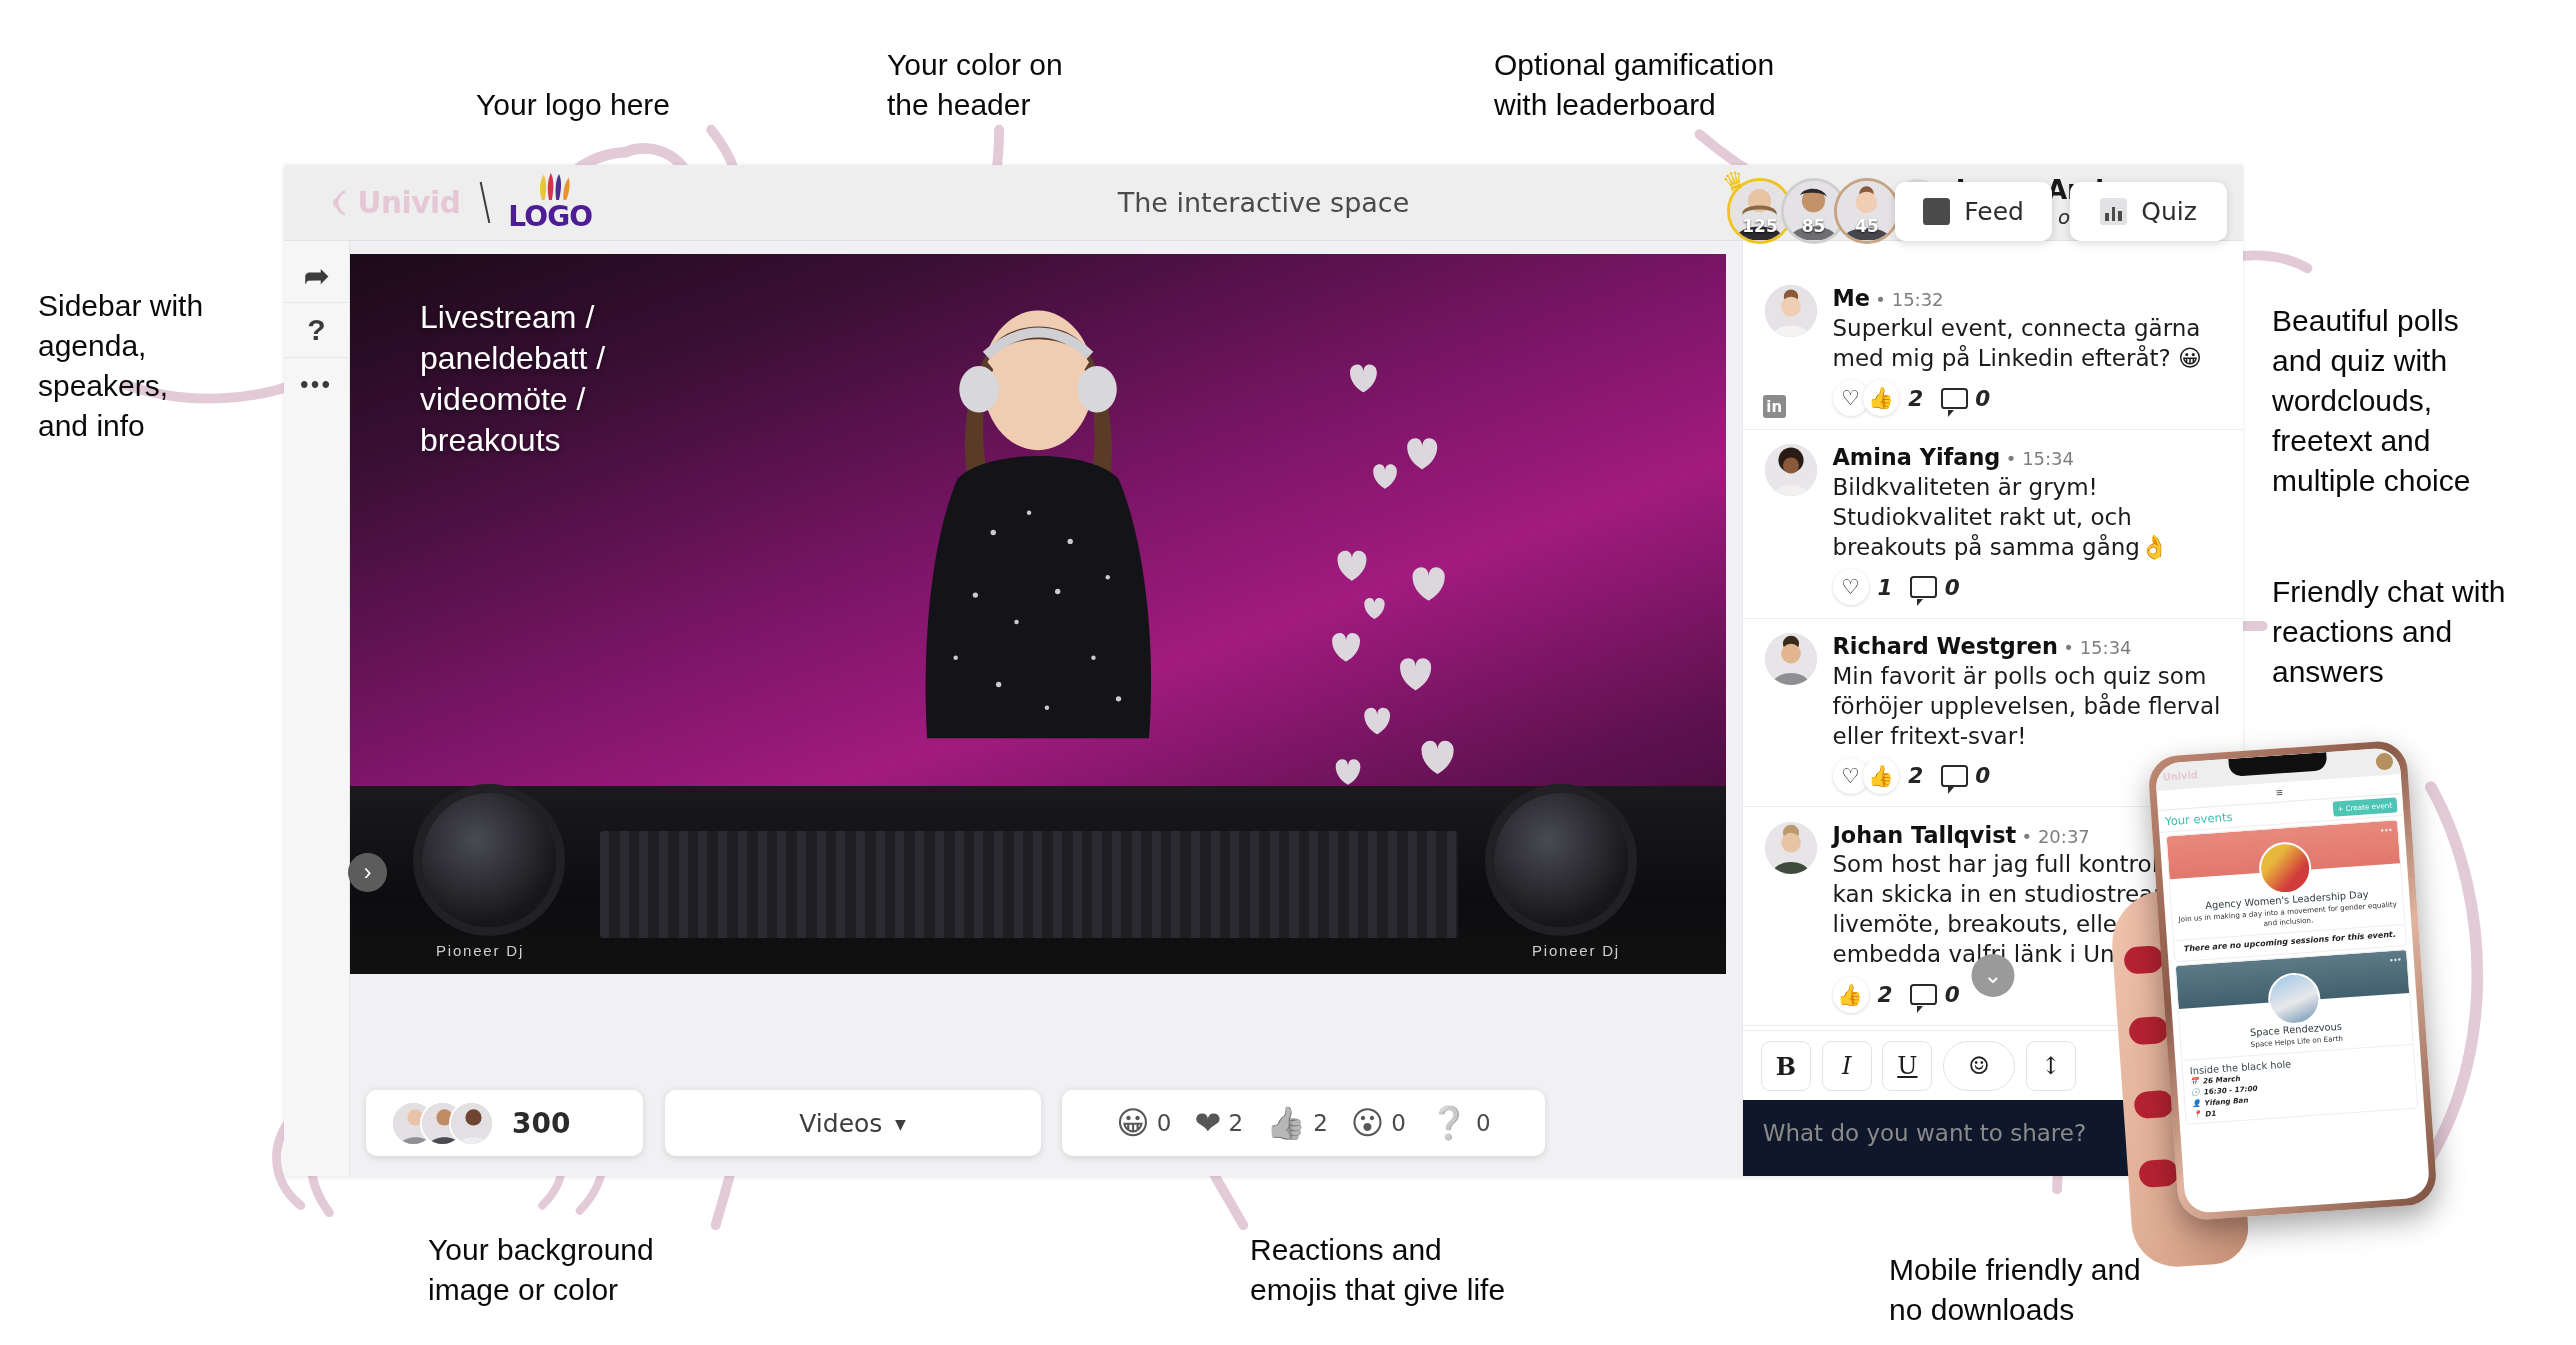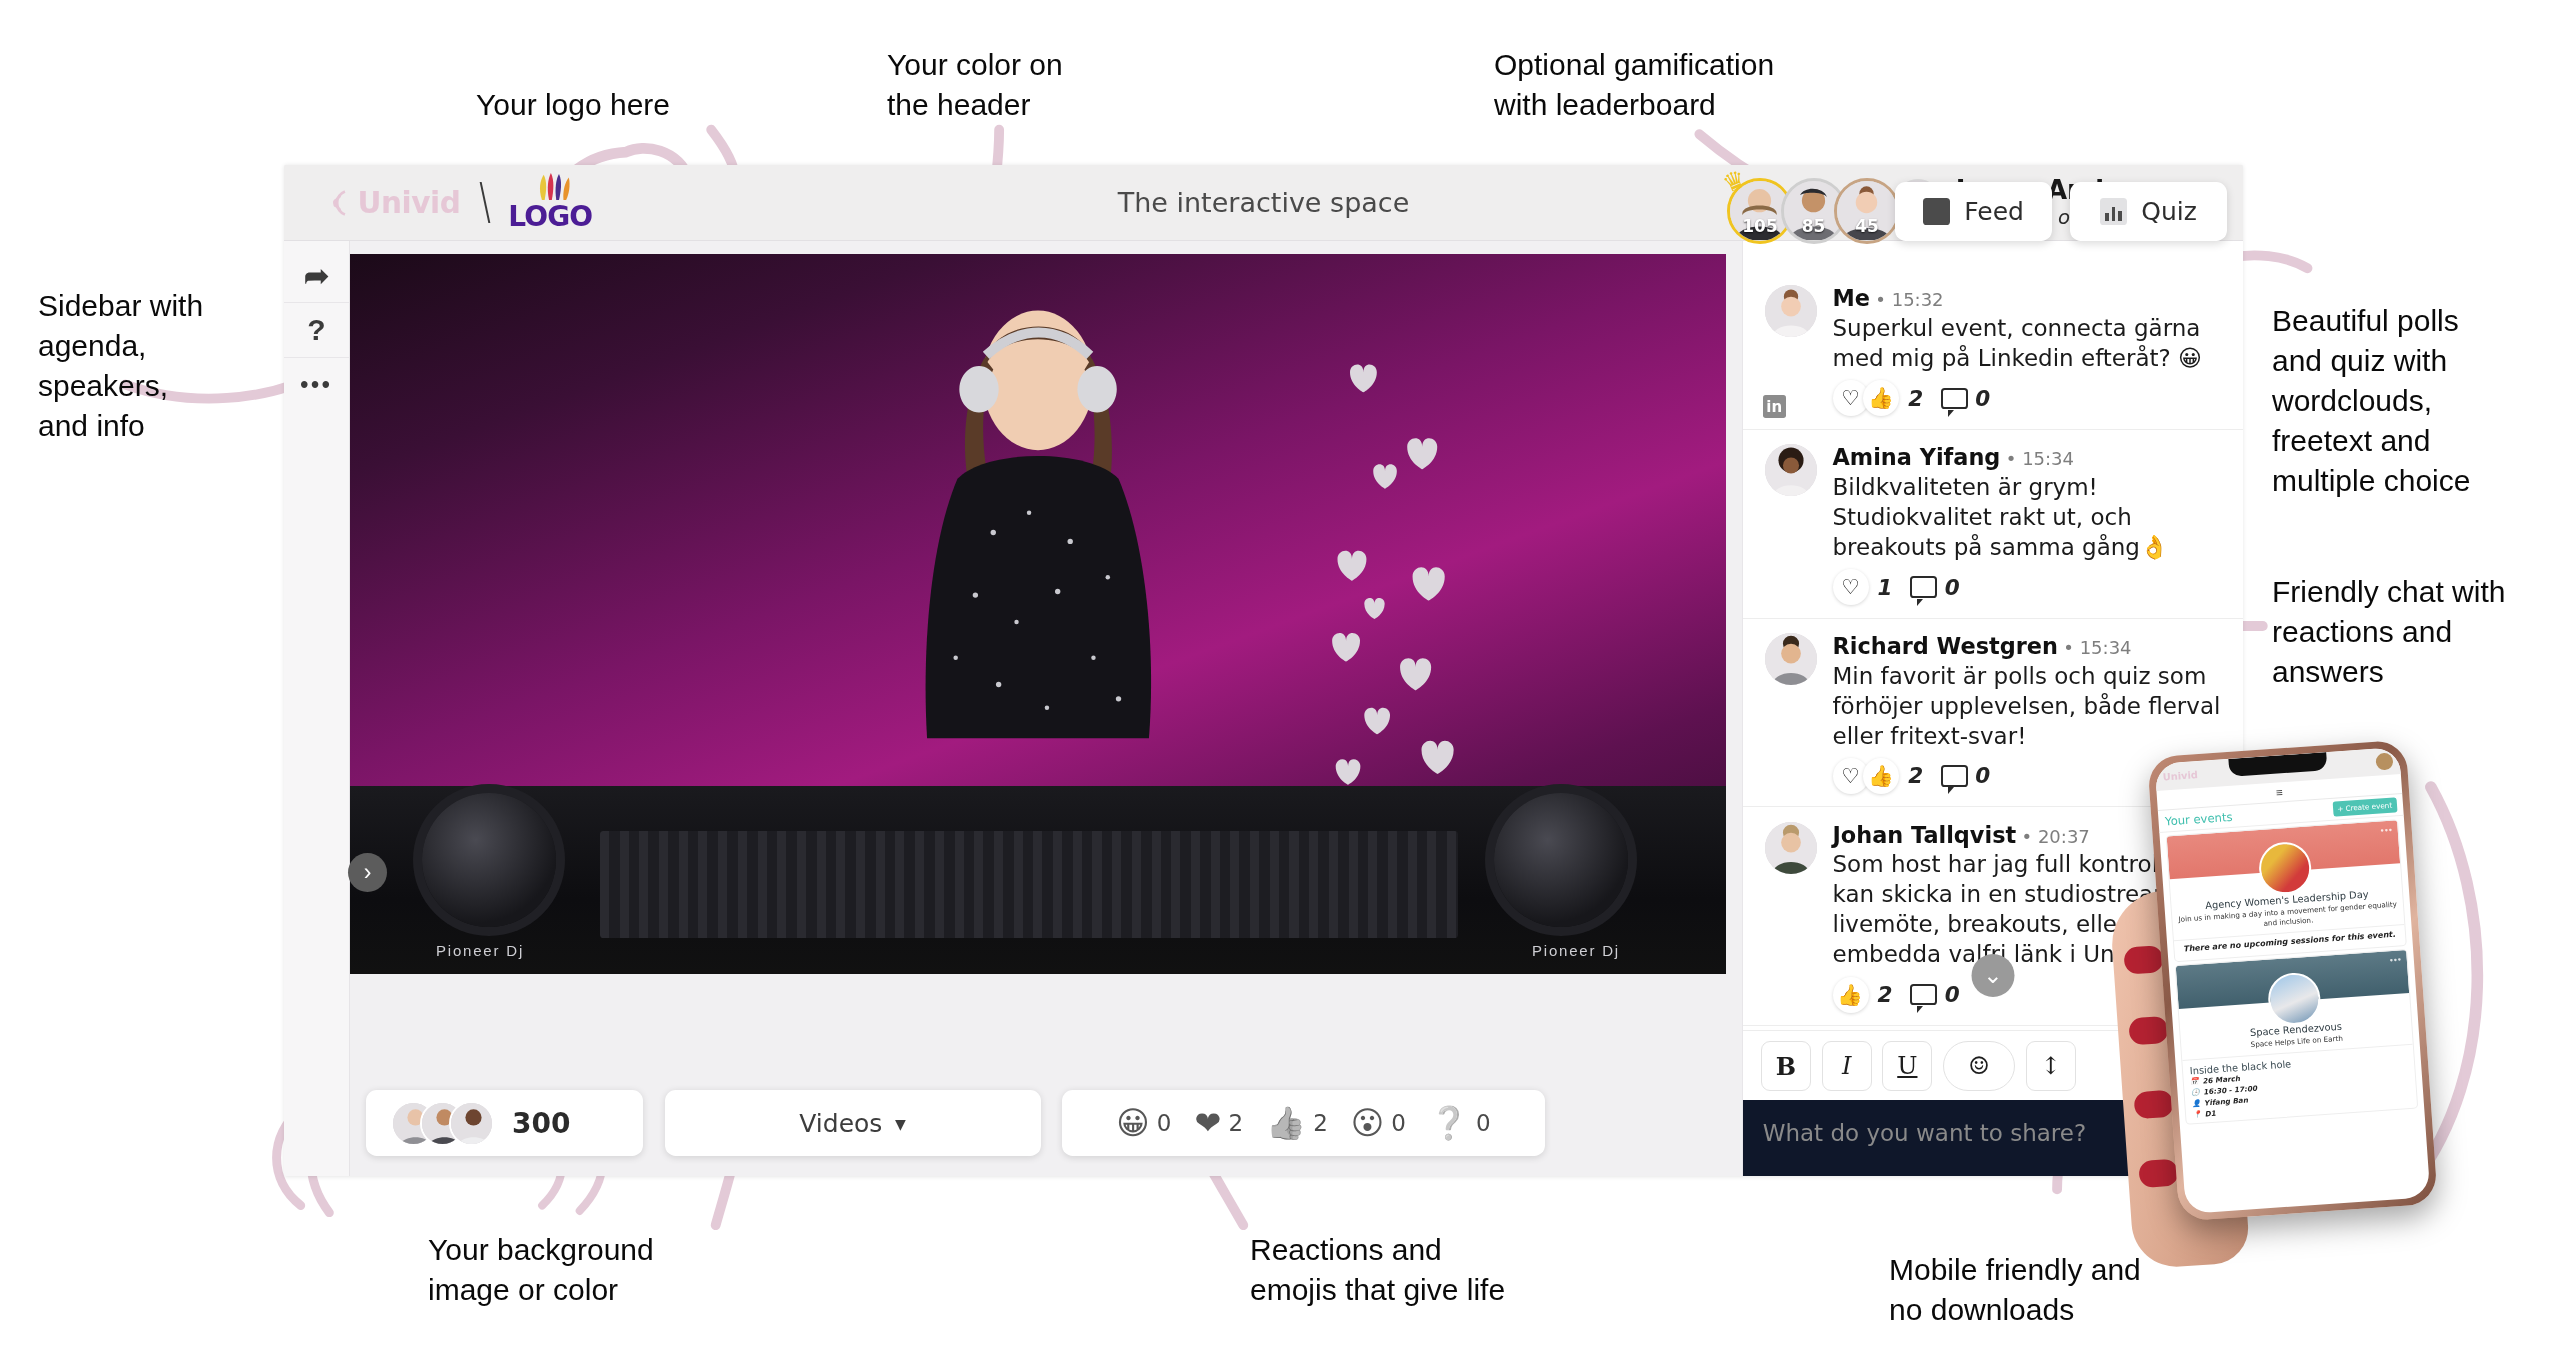--- a/index.html
+++ b/index.html
@@ -389,20 +389,24 @@
               </g>
             </svg>
           </div>
 
           <div class="deck">
             <div class="deckband"></div>
             <span class="pioneer" style="left:86px;">Pioneer Dj</span>
             <span class="pioneer" style="right:106px;">Pioneer Dj</span>
           </div>
 
+          <div id="videolabel">Livestream /
+paneldebatt /
+videomöte /
+breakouts</div>
         </div>
 
         <div class="stage-toggle">›</div>
 
         <div id="floatrow">
           <div class="floatcard" id="viewers">
             <div class="stackav">
               <div class="avatar">
                 <svg width="45" height="45" viewBox="0 0 50 50">
                     <rect width="50" height="50" fill="#e3e0e3"></rect>
@@ -464,21 +468,21 @@
           <div class="leader">
             <span class="crown">♛</span>
             <span class="inner">
               <svg width="59" height="59" viewBox="0 0 66 66">
                   <rect width="66" height="66" fill="#e5e2e5"></rect>
                   <circle cx="33" cy="22" r="13" fill="#e8c3a4"></circle>
                   <path d="M14,38 C10,24 56,24 52,38 C48,30 18,30 14,38Z" fill="#8a6a46"></path>
                   <path d="M6,66 C8,46 58,46 60,66Z" fill="#2c2c30"></path>
                 </svg>
             </span>
-            <span class="lscore">105</span>
+            <span class="lscore">125</span>
           </div>
           <div class="leader">
             <span class="inner">
               <svg width="59" height="59" viewBox="0 0 66 66">
                   <rect width="66" height="66" fill="#e5e2e5"></rect>
                   <circle cx="33" cy="22" r="13" fill="#c49268"></circle>
                   <path d="M18,16 C22,6 44,6 48,18 C44,12 22,12 18,16Z" fill="#2a2a2e"></path>
                   <path d="M6,66 C8,46 58,46 60,66Z" fill="#6d6d72"></path>
                 </svg>
             </span>

